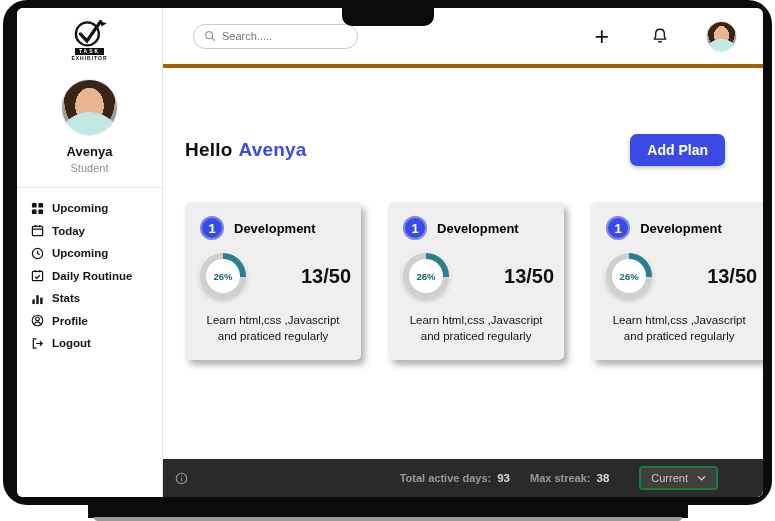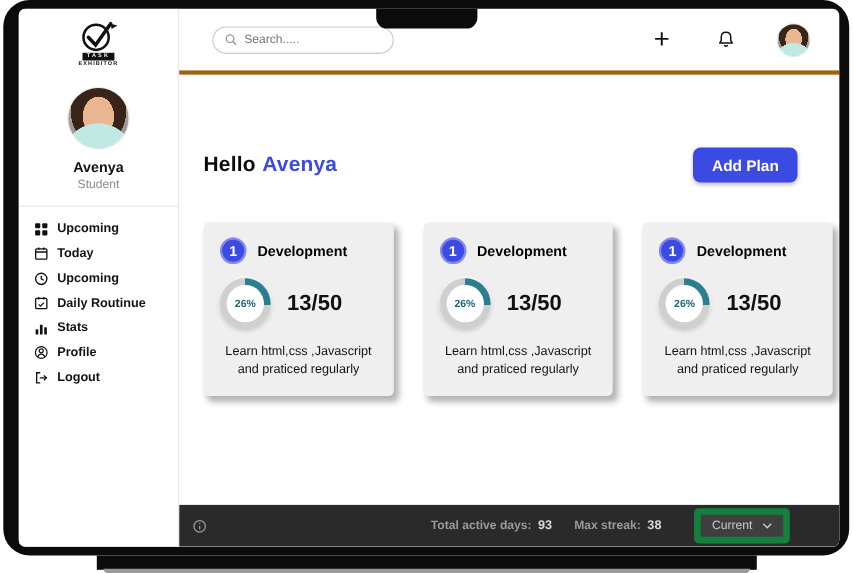--- a/index.html
+++ b/index.html
@@ -81,35 +81,35 @@
   .num { width: 24px; height: 24px; border-radius: 50%; background: var(--accent, #3c4ae4);
          color: #fff; font-size: 13px; font-weight: 700; display: flex; align-items: center;
          justify-content: center; box-shadow: inset 0 0 0 2px rgba(255,255,255,.35); }
   .card-title { font-size: 13px; font-weight: 700; color: #000; }
   .card-mid { display: flex; align-items: center; gap: 15px; margin-top: 13px; padding-left: 5px; }
   .ring { width: 46px; height: 46px; border-radius: 50%; position: relative; flex: 0 0 46px;
           box-shadow: 0 1px 4px rgba(0,0,0,.35), 0 0 0 2px #fff; }
   .ring-center { position: absolute; inset: 6px; background: #fff; border-radius: 50%;
                  display: flex; align-items: center; justify-content: center;
                  font-size: 9.5px; font-weight: 700; color: #1c6575; }
-  .score { font-size: 20px; font-weight: 700; color: #111; }
+  .score { font-size: 20px; font-weight: 700; color: #111; margin-left: 40px; }
   .desc { margin-top: 13px; font-size: 11.5px; line-height: 1.4; color: #131313;
           text-align: center; padding: 0 4px; }
 
   .consistency { margin: 28px 0 0 22px; font-size: 16px; font-weight: 800;
                  color: var(--accent, #3c4ae4); }
 
   .footer-band { margin-top: auto; height: 38px; flex: 0 0 38px; background: #2a2a2a;
                  display: flex; align-items: center; padding: 0 45px 0 12px; }
   .info { display: flex; cursor: pointer; }
   .fstats { margin-left: auto; display: flex; align-items: center; gap: 6px; }
   .flabel { font-size: 11px; font-weight: 600; color: #9a9a9a; }
   .fvalue { font-size: 11.5px; font-weight: 700; color: #d9d9d9; }
   .ml { margin-left: 14px; }
-  .current-btn { margin-left: 24px; background: #3f3f3f; border: 6px solid #15803d;
+  .current-btn { margin-left: 24px; background: #3f3f3f; border: 2px solid #15803d;
                  color: #c9c9c9; border-radius: 4px; padding: 4px 10px; font-size: 11px;
                  display: flex; align-items: center; gap: 9px; cursor: pointer;
                  font-family: "Liberation Sans", "DejaVu Sans", sans-serif; }
   .chev { display: flex; }
 </style>
 </head>
 <body>
 
 <div class="laptop">
   <div class="shell">

